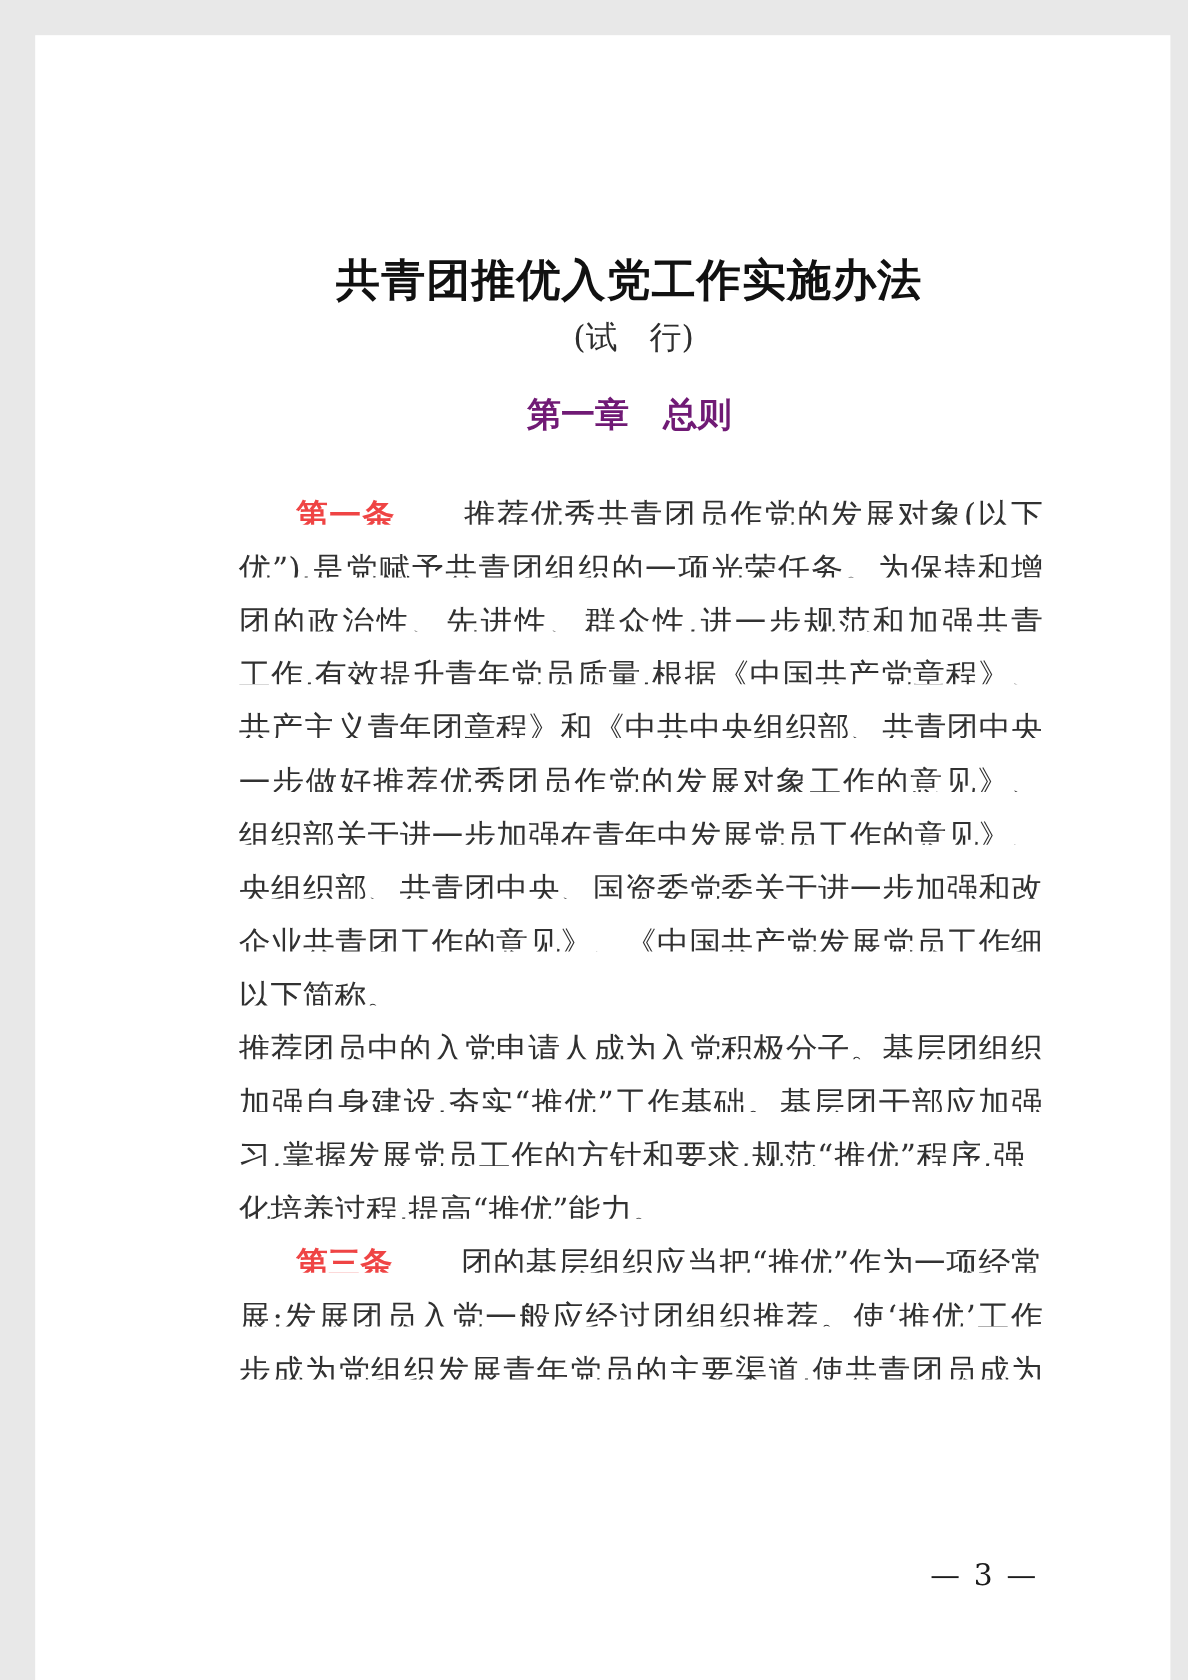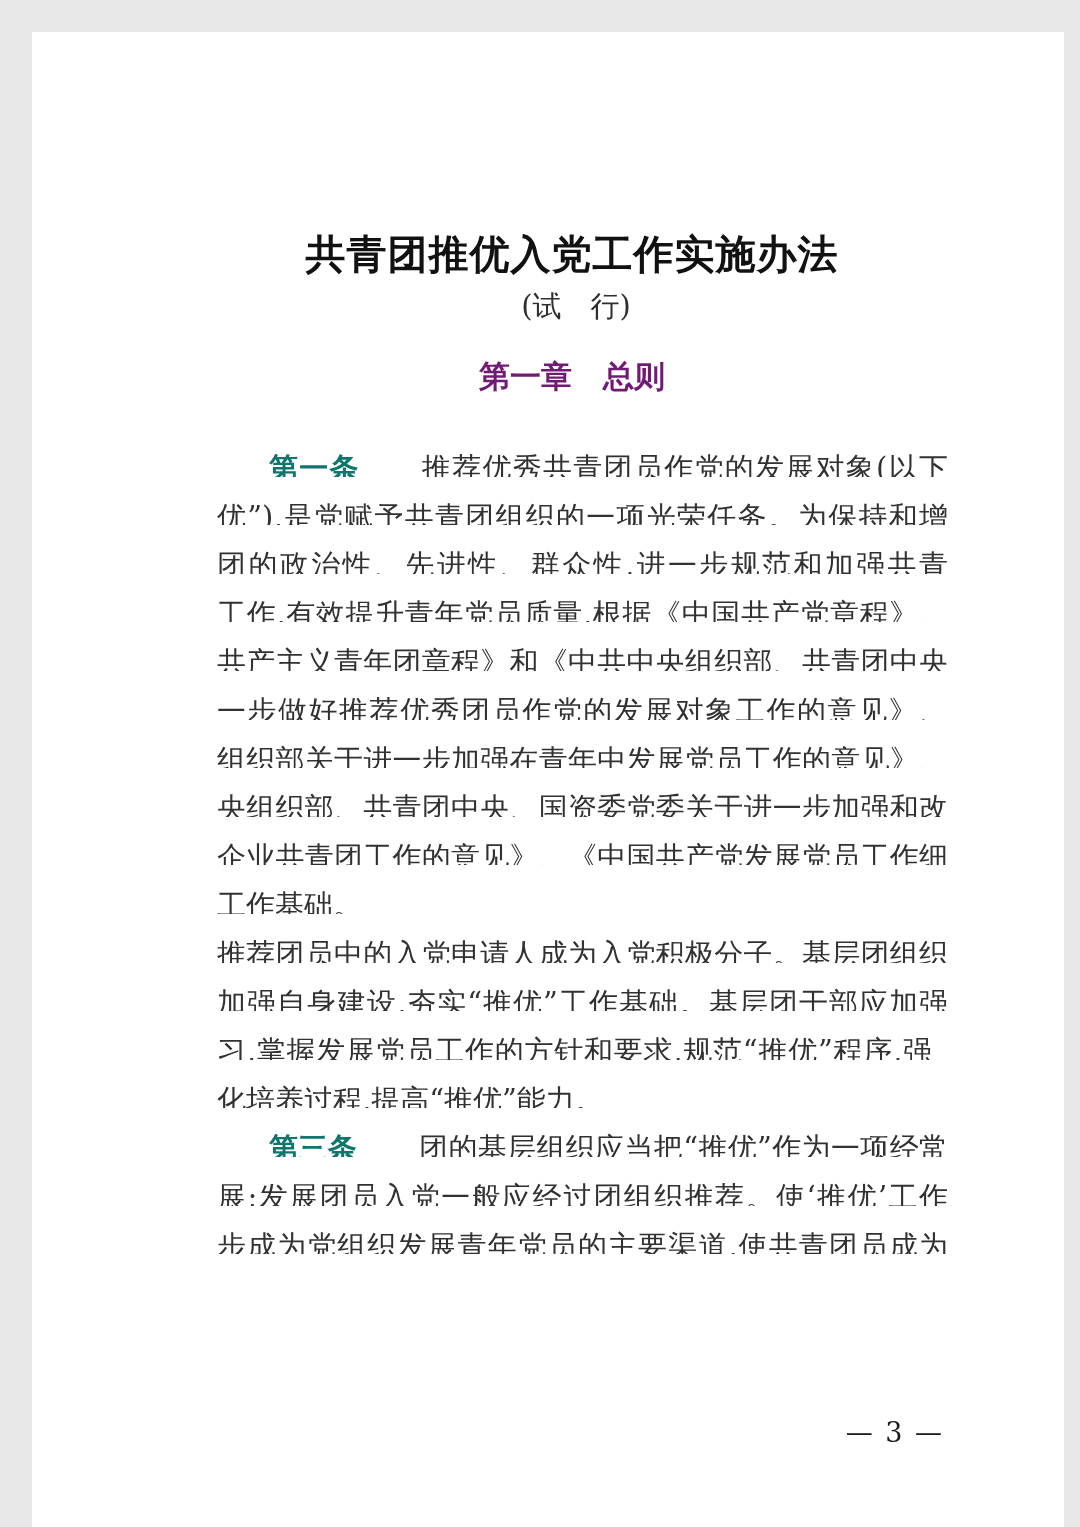--- a/index.html
+++ b/index.html
@@ -63,21 +63,21 @@
   }
   .line.end {
     text-align-last: left;
   }
   .line.indent {
     text-indent: 52px;
   }
   .line .label {
     font-family: "DejaVu Sans", "Liberation Sans", sans-serif;
     font-weight: 700;
-    color: #0f766e;
+    color: #ef4444;
     margin-right: 30px;
   }
   .page-number {
     position: absolute;
     top: 1369px;
     right: 152px;
     font-size: 27px;
     letter-spacing: 2px;
     color: #1c1c1c;
     white-space: nowrap;
@@ -97,21 +97,21 @@
   <div class="body-text">
     <div class="line indent"><span class="label">第一条</span><span>推荐优秀共青团员作党的发展对象(以下简称“推</span></div>
     <div class="line"><span>优”),是党赋予共青团组织的一项光荣任务。为保持和增强共青</span></div>
     <div class="line"><span>团的政治性、先进性、群众性,进一步规范和加强共青团“推优”</span></div>
     <div class="line"><span>工作,有效提升青年党员质量,根据《中国共产党章程》、《中国</span></div>
     <div class="line"><span>共产主义青年团章程》和《中共中央组织部、共青团中央关于进</span></div>
     <div class="line"><span>一步做好推荐优秀团员作党的发展对象工作的意见》、《中共中央</span></div>
     <div class="line"><span>组织部关于进一步加强在青年中发展党员工作的意见》、《中共中</span></div>
     <div class="line"><span>央组织部、共青团中央、国资委党委关于进一步加强和改进中央</span></div>
     <div class="line"><span>企业共青团工作的意见》、《中国共产党发展党员工作细则》 等,</span></div>
-    <div class="line end"><span>工作基础。</span></div>
+    <div class="line end"><span>以下简称。</span></div>
     <div class="line"><span>推荐团员中的入党申请人成为入党积极分子。基层团组织应不断</span></div>
     <div class="line"><span>加强自身建设,夯实“推优”工作基础。基层团干部应加强学</span></div>
     <div class="line"><span>习,掌握发展党员工作的方针和要求,规范“推优”程序,强</span></div>
     <div class="line end"><span>化培养过程,提高“推优”能力。</span></div>
     <div class="line indent"><span class="label">第三条</span><span>团的基层组织应当把“推优”作为一项经常性重</span></div>
     <div class="line"><span>展;发展团员入党一般应经过团组织推荐。使‘推优’工作逐</span></div>
     <div class="line"><span>步成为党组织发展青年党员的主要渠道,使共青团员成为党组织</span></div>
   </div>
 
   <div class="page-number">— 3 —</div>

